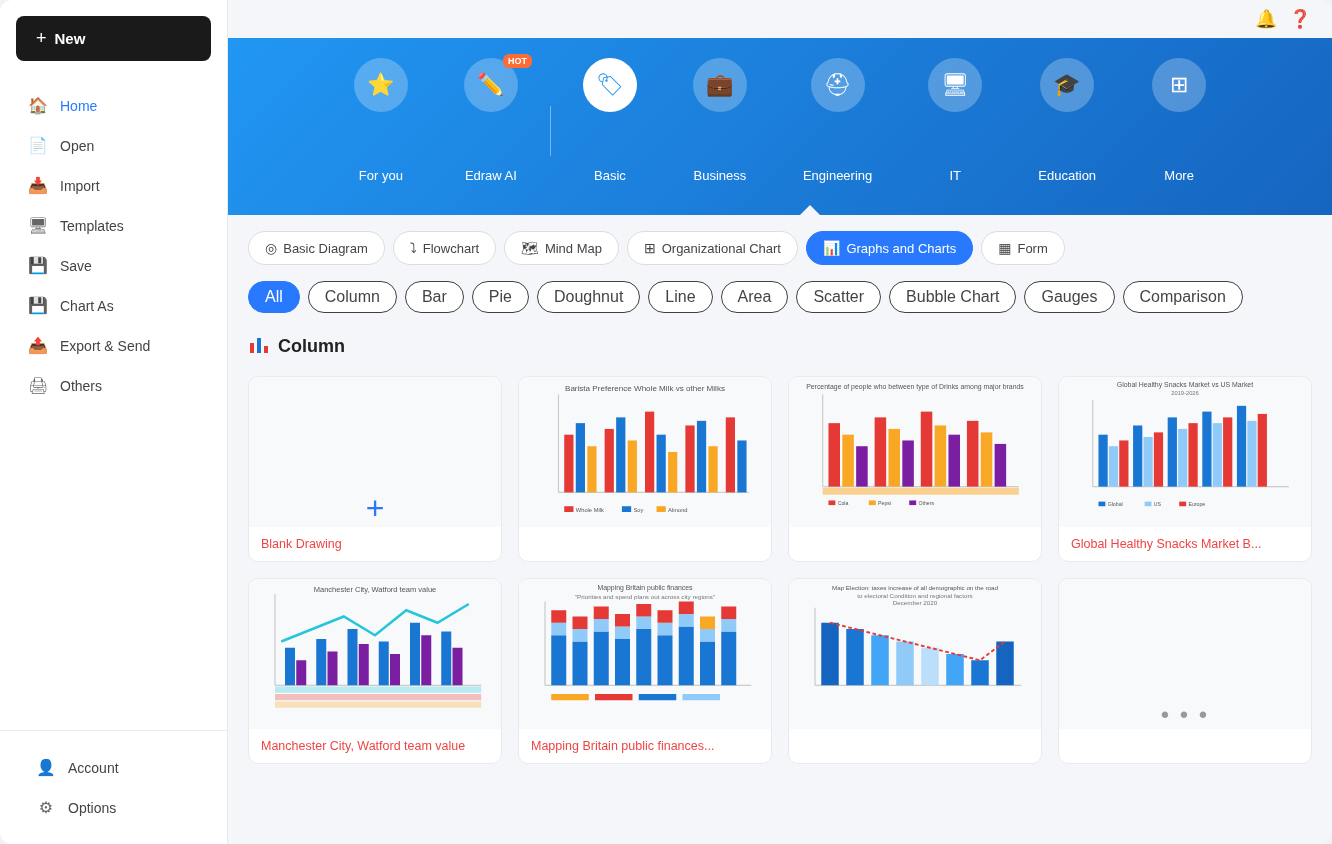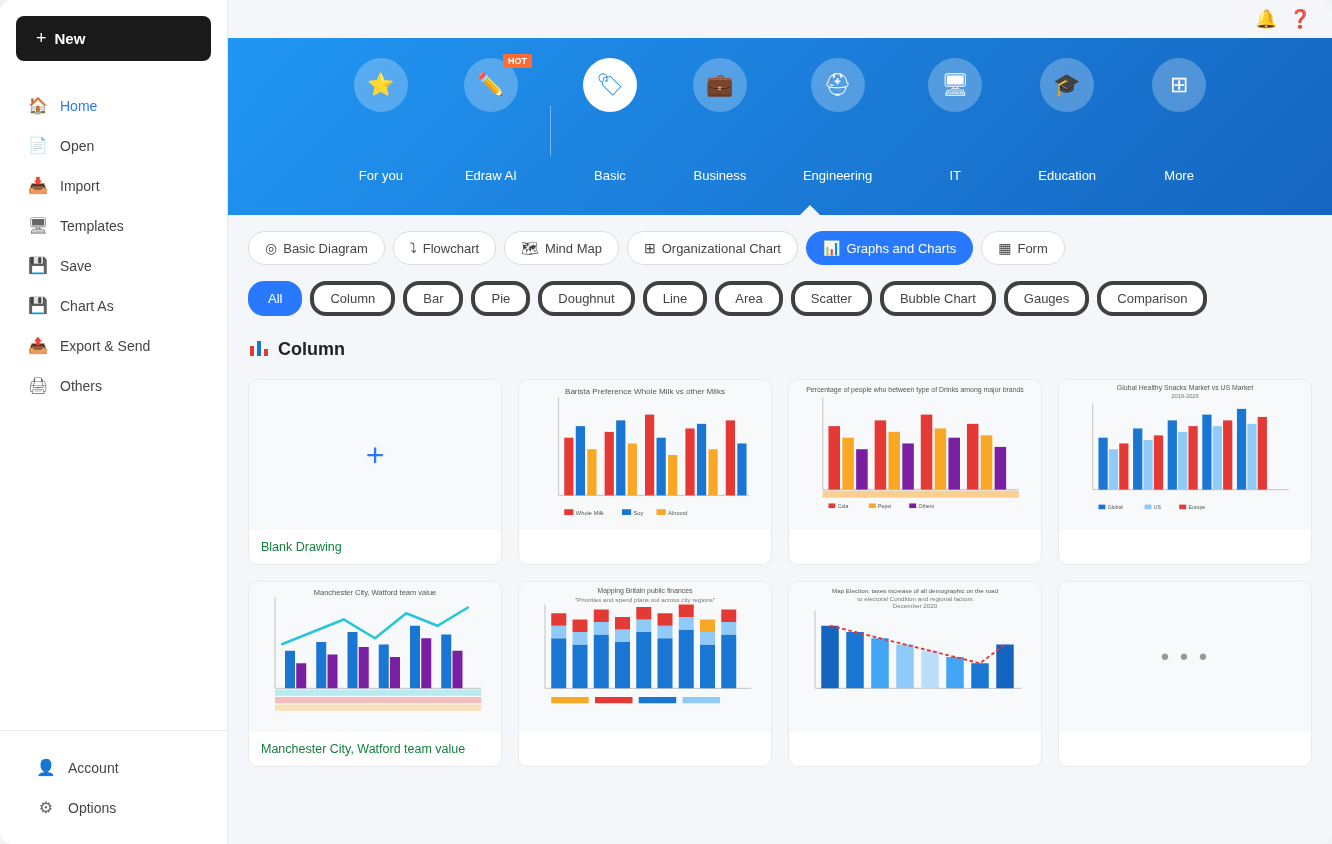--- a/index.html
+++ b/index.html
@@ -96,21 +96,21 @@
     .hero-nav-item.active .label { font-weight: 400; text-align: center; }
     .hero-nav-item .hot-badge {
       position: absolute;
       top: -4px;
       right: 14px;
       background: #ff6b35;
       color: #fff;
       font-size: 9px;
       font-weight: 700;
       padding: 2px 5px;
-      border-radius: 0;
+      border-radius: 6px;
     }
 
     
     .content { flex: 1; overflow-y: auto; padding: 16px 20px; background: #f5f6fa; }
 
     
     .filter-tabs { display: flex; gap: 8px; margin-bottom: 16px; flex-wrap: wrap; align-items: center; }
     .filter-tab {
       display: flex;
       align-items: center;
@@ -126,22 +126,22 @@
     }
     .filter-tab.active { background: #2979ff; color: #fff; border-color: #2979ff; }
     .filter-tab .tab-icon { font-size: 14px; }
 
     
     .sub-filters { display: flex; gap: 8px; margin-bottom: 20px; flex-wrap: wrap; }
     .sub-filter {
       padding: 6px 16px;
       border-radius: 16px;
       background: #fff;
-      border: 4px solid #404040;
-      font-size: 13px;
+      border: 1px solid #404040;
+      font-size: 16px;
       color: #444;
       cursor: pointer;
     }
     .sub-filter.active { background: #2979ff; color: #fff; border-color: #2979ff; }
 
     
     .section-header {
       display: flex;
       align-items: center;
       gap: 8px;
@@ -158,30 +158,30 @@
       border-radius: 10px;
       overflow: hidden;
       cursor: pointer;
       transition: box-shadow 0.2s;
       border: 1px solid #e8eaed;
     }
     .card-preview {
       height: 150px;
       background: #f8f9fa;
       display: flex;
-      align-items: center;
+      align-items: flex-end;
       justify-content: center;
       overflow: hidden;
       position: relative;
     }
     .card-preview-blank { font-size: 32px; color: #2979ff; }
     .card-title {
       padding: 10px 12px;
       font-size: 12.5px;
-      color: #15803d;
+      color: #ef4444;
       white-space: nowrap;
       overflow: hidden;
       text-overflow: ellipsis;
     }
 
     
     .chart-svg { width: 100%; height: 100%; }
 
     
     .more-dots { font-size: 24px; color: #999; letter-spacing: 2px; }
@@ -454,20 +454,21 @@
             <rect x="163" y="32" width="8" height="63" fill="#e53935"></rect>
 
             <rect x="25" y="108" width="6" height="4" fill="#1976d2"></rect>
             <text x="33" y="112" font-size="4.5" fill="#555">Global</text>
             <rect x="65" y="108" width="6" height="4" fill="#90caf9"></rect>
             <text x="73" y="112" font-size="4.5" fill="#555">US</text>
             <rect x="95" y="108" width="6" height="4" fill="#e53935"></rect>
             <text x="103" y="112" font-size="4.5" fill="#555">Europe</text>
           </svg>
         </div>
+        <div class="card-title">Global Healthy Snacks Market B...</div>
       </div>
     </div>
 
     <div class="card-grid">
 
       <div class="card">
         <div class="card-preview">
           <svg class="chart-svg" viewBox="0 0 200 120">
             <text x="100" y="10" font-size="6" text-anchor="middle" fill="#555">Manchester City, Watford team value</text>
             <line x1="20" y1="12" x2="20" y2="85" stroke="#ccc" stroke-width="1"></line>
@@ -531,20 +532,21 @@
             <rect x="161" y="42" width="12" height="43" fill="#1976d2"></rect>
             <rect x="161" y="32" width="12" height="10" fill="#90caf9"></rect>
             <rect x="161" y="22" width="12" height="10" fill="#e53935"></rect>
 
             <rect x="25" y="92" width="30" height="5" fill="#f9a825"></rect>
             <rect x="60" y="92" width="30" height="5" fill="#e53935"></rect>
             <rect x="95" y="92" width="30" height="5" fill="#1976d2"></rect>
             <rect x="130" y="92" width="30" height="5" fill="#90caf9"></rect>
           </svg>
         </div>
+        <div class="card-title">Mapping Britain public finances...</div>
       </div>
 
       <div class="card">
         <div class="card-preview">
           <svg class="chart-svg" viewBox="0 0 200 120">
             <text x="100" y="9" font-size="5" text-anchor="middle" fill="#555">Map Election: taxes increase of all demographic on the road</text>
             <text x="100" y="15" font-size="5" text-anchor="middle" fill="#777">to electoral Condition and regional factors</text>
             <text x="100" y="21" font-size="5" text-anchor="middle" fill="#777">December 2020</text>
             <line x1="20" y1="23" x2="20" y2="85" stroke="#ccc" stroke-width="1"></line>
             <line x1="20" y1="85" x2="185" y2="85" stroke="#ccc" stroke-width="1"></line>

